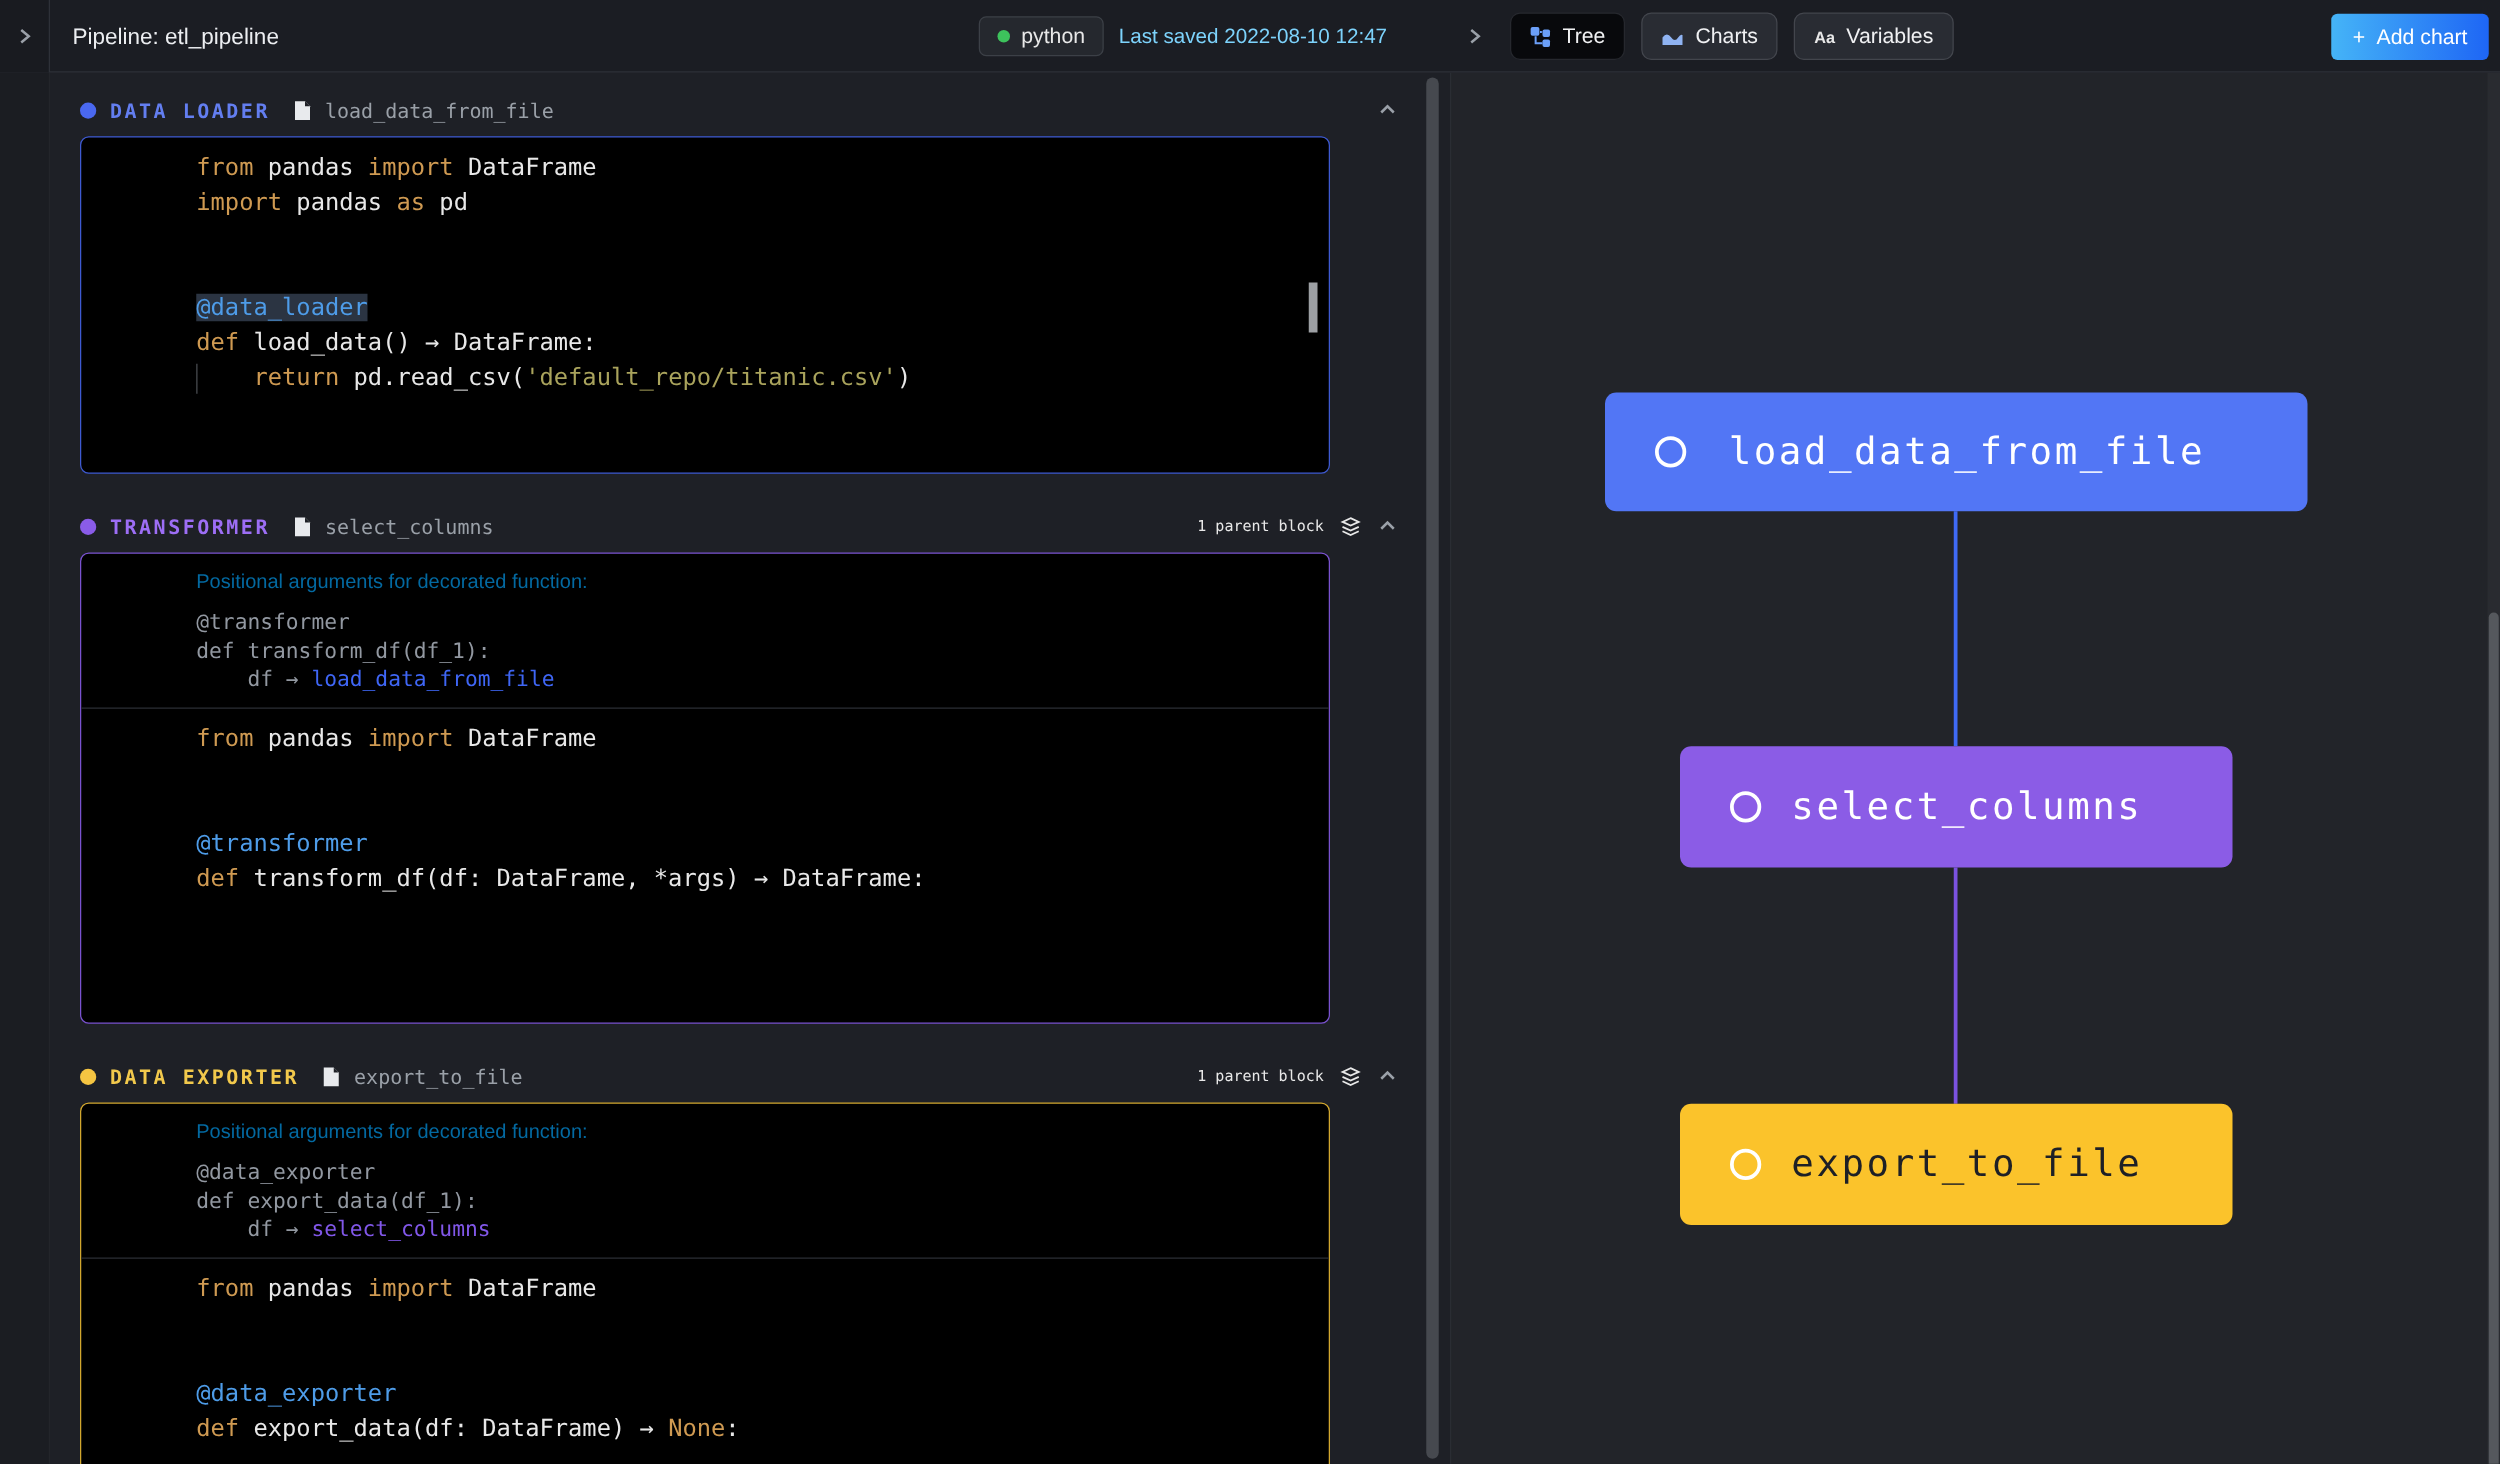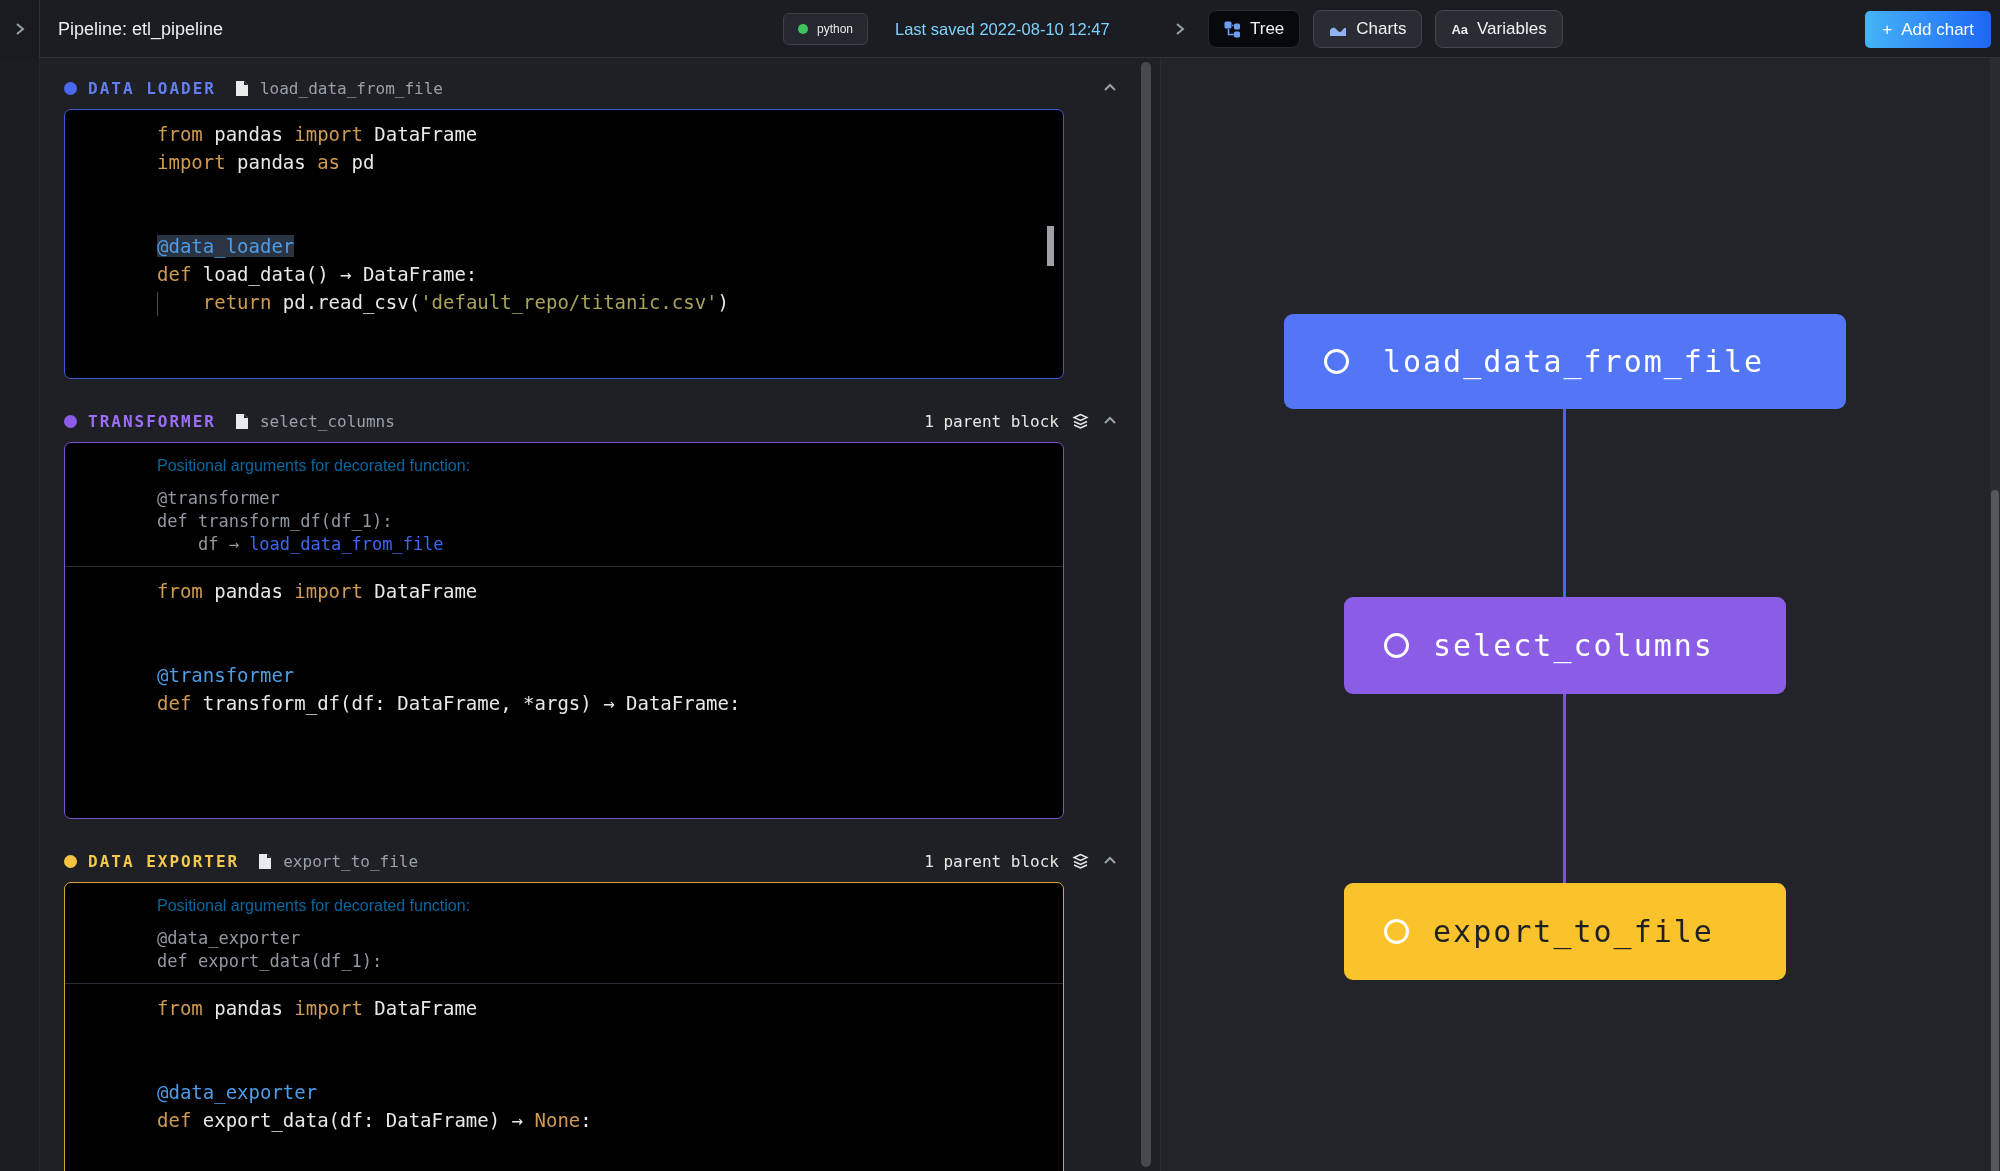--- a/index.html
+++ b/index.html
@@ -11,21 +11,21 @@
             background:#1b1d23; border-bottom:1px solid #2e3138; z-index:5; }
   #rail-top { position:absolute; left:0; top:0; width:40px; height:58px;
               background:#191b20; border-right:1px solid #2e3138;
               display:flex; align-items:center; justify-content:center; }
   .chev-svg { stroke:#9aa0a8; stroke-width:2; fill:none; }
   #pipeline-title { position:absolute; left:58px; top:0; height:58px; display:flex;
                     align-items:center; color:#eceef1; font-size:18px; }
   #lang-badge { position:absolute; left:783px; top:13px; height:32px;
                 background:#25282e; border:1px solid #3c4047; border-radius:6px;
                 display:flex; align-items:center; gap:9px; padding:0 14px;
-                color:#e8e8e8; font-size:12px; }
+                color:#e8e8e8; font-size:17px; }
   .green-dot { width:10px; height:10px; border-radius:50%; background:#3dc25c; }
   #last-saved { position:absolute; left:895px; top:0; height:58px; display:flex;
                 align-items:center; color:#7dd3fc; font-size:16.5px; }
   #right-chev { position:absolute; left:1172px; top:0; height:58px; display:flex;
                 align-items:center; }
   #view-tabs { position:absolute; left:1208px; top:10px; display:flex; gap:13px; }
   .tab { height:38px; border-radius:8px; display:flex; align-items:center; gap:9px;
          padding:0 15px; color:#f0f1f3; font-size:17px; background:#292c33;
          border:1px solid #43464d; cursor:pointer; }
   .tab.active { background:#08090c; border-color:#26282e; }
@@ -44,21 +44,21 @@
                   align-items:center; gap:11px; }
   .block-header.first { margin-top:9px; }
   .block-header.later { margin-top:21px;text-align:center; }
   .type-dot { width:13px; height:13px; border-radius:50%; }
   .type-label { font-family:"DejaVu Sans Mono",monospace; font-size:16px;
                 font-weight:bold; letter-spacing:2px; }
   .file-ic { margin-left:8px; }
   .block-name { font-family:"DejaVu Sans Mono",monospace; font-size:16px;
                 color:#9aa0a8; }
   .hdr-right { margin-left:auto; display:flex; align-items:center; gap:13px; }
-  .parent-label { font-family:"DejaVu Sans Mono",monospace; font-size:16px;
+  .parent-label { font-family:"DejaVu Sans Mono",monospace; font-size:12px;
                   color:#e8e8e8; }
   .code-card { margin-left:24px; width:1000px; background:#000; border-radius:7px;
                position:relative; }
   .card-blue   { border:1.5px solid #3e5ad2; }
   .card-purple { border:1.5px solid #7a52d0; }
   .card-yellow { border:1.5px solid #d2a72e; }
   .extras { padding:14px 20px 10px 92px; border-bottom:1px solid #2b2e34; }
   .extras-title { color:#0369a1; font-size:16px; margin-bottom:12px; }
   .extras .cl { font-family:"DejaVu Sans Mono",monospace; font-size:17px;
                 line-height:23px; white-space:pre; }
@@ -242,20 +242,21 @@
           <path d="M3 10 L8 5 L13 10"></path>
         </svg>
     </span>
   </div>
   <div class="code-card card-yellow" style="height:400px">
     <div class="extras">
       <div class="extras-title">Positional arguments for decorated function:</div>
       <div>
           <div class="cl"><span class="tk-g">@data_exporter</span></div>
           <div class="cl"><span class="tk-g">def export_data(df_1):</span></div>
+          <div class="cl"><span class="tk-g">    df → </span><span class="tk-lp">select_columns</span></div>
         </div>
     </div>
     <div class="code">
         <div class="cl"><span class="tk-k">from</span><span class="tk-p"> pandas </span><span class="tk-k">import</span><span class="tk-p"> DataFrame</span></div>
         <div class="cl">&nbsp;</div>
         <div class="cl">&nbsp;</div>
         <div class="cl"><span class="tk-d">@data_exporter</span></div>
         <div class="cl"><span class="tk-k">def</span><span class="tk-p"> export_data(df: DataFrame) → </span><span class="tk-k">None</span><span class="tk-p">:</span></div>
       </div>
   </div>

